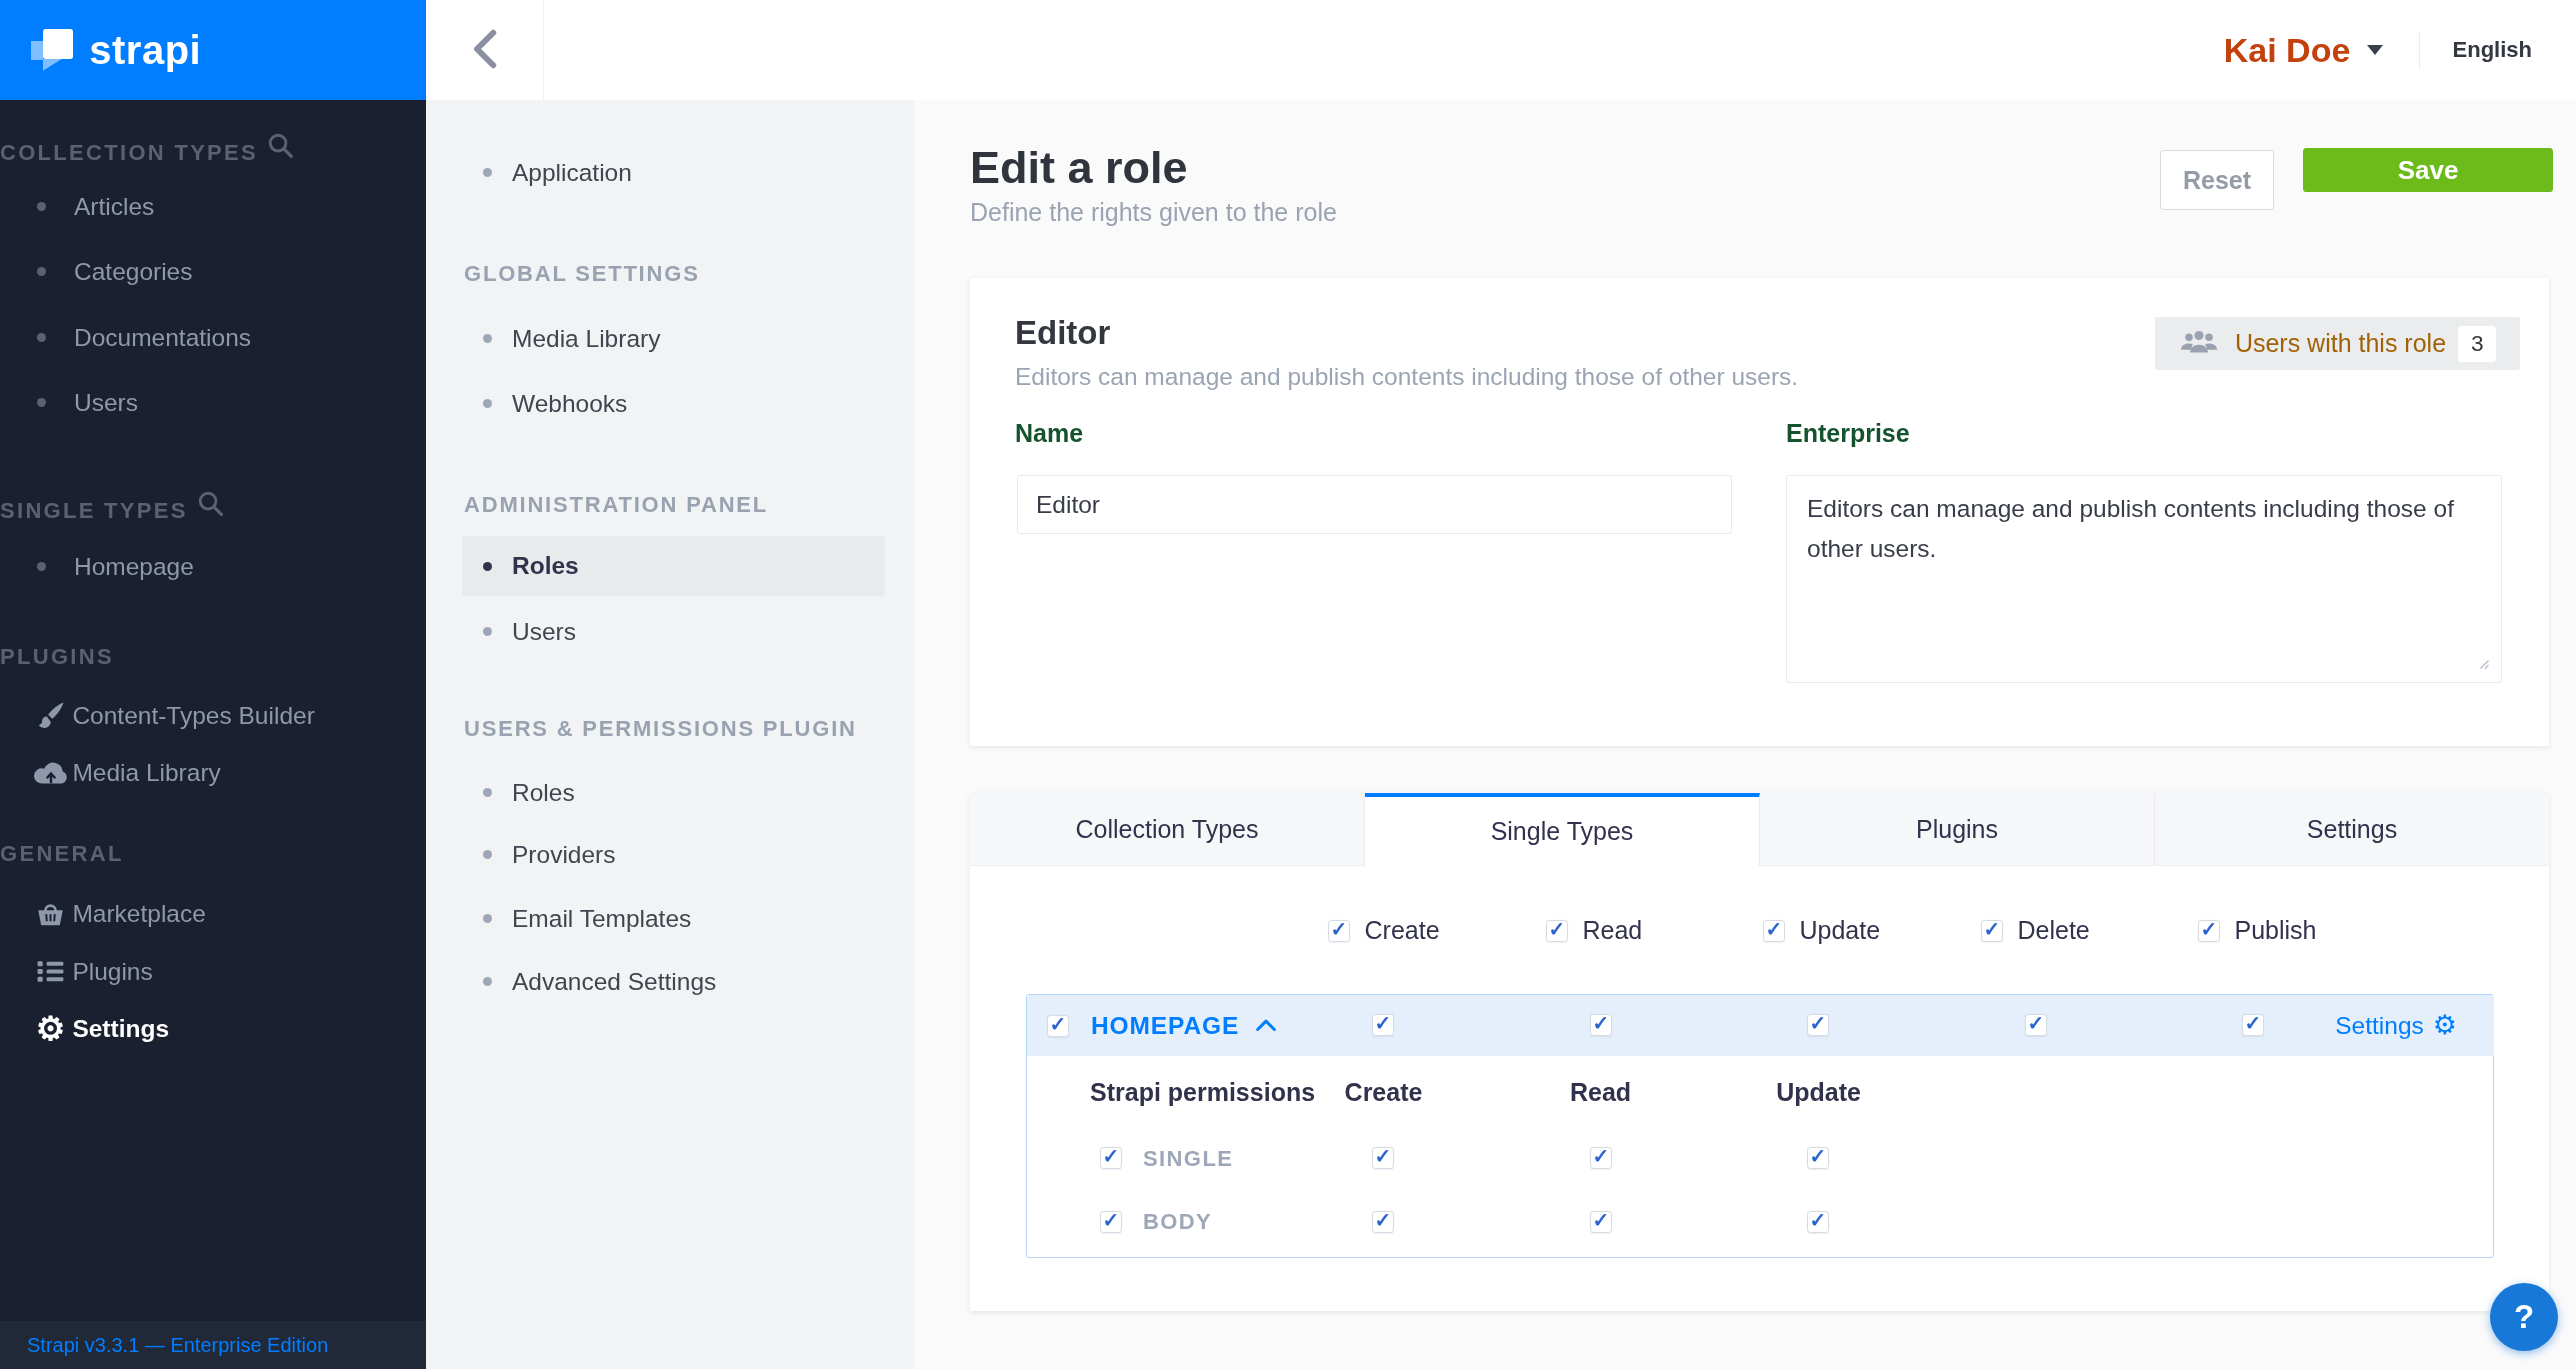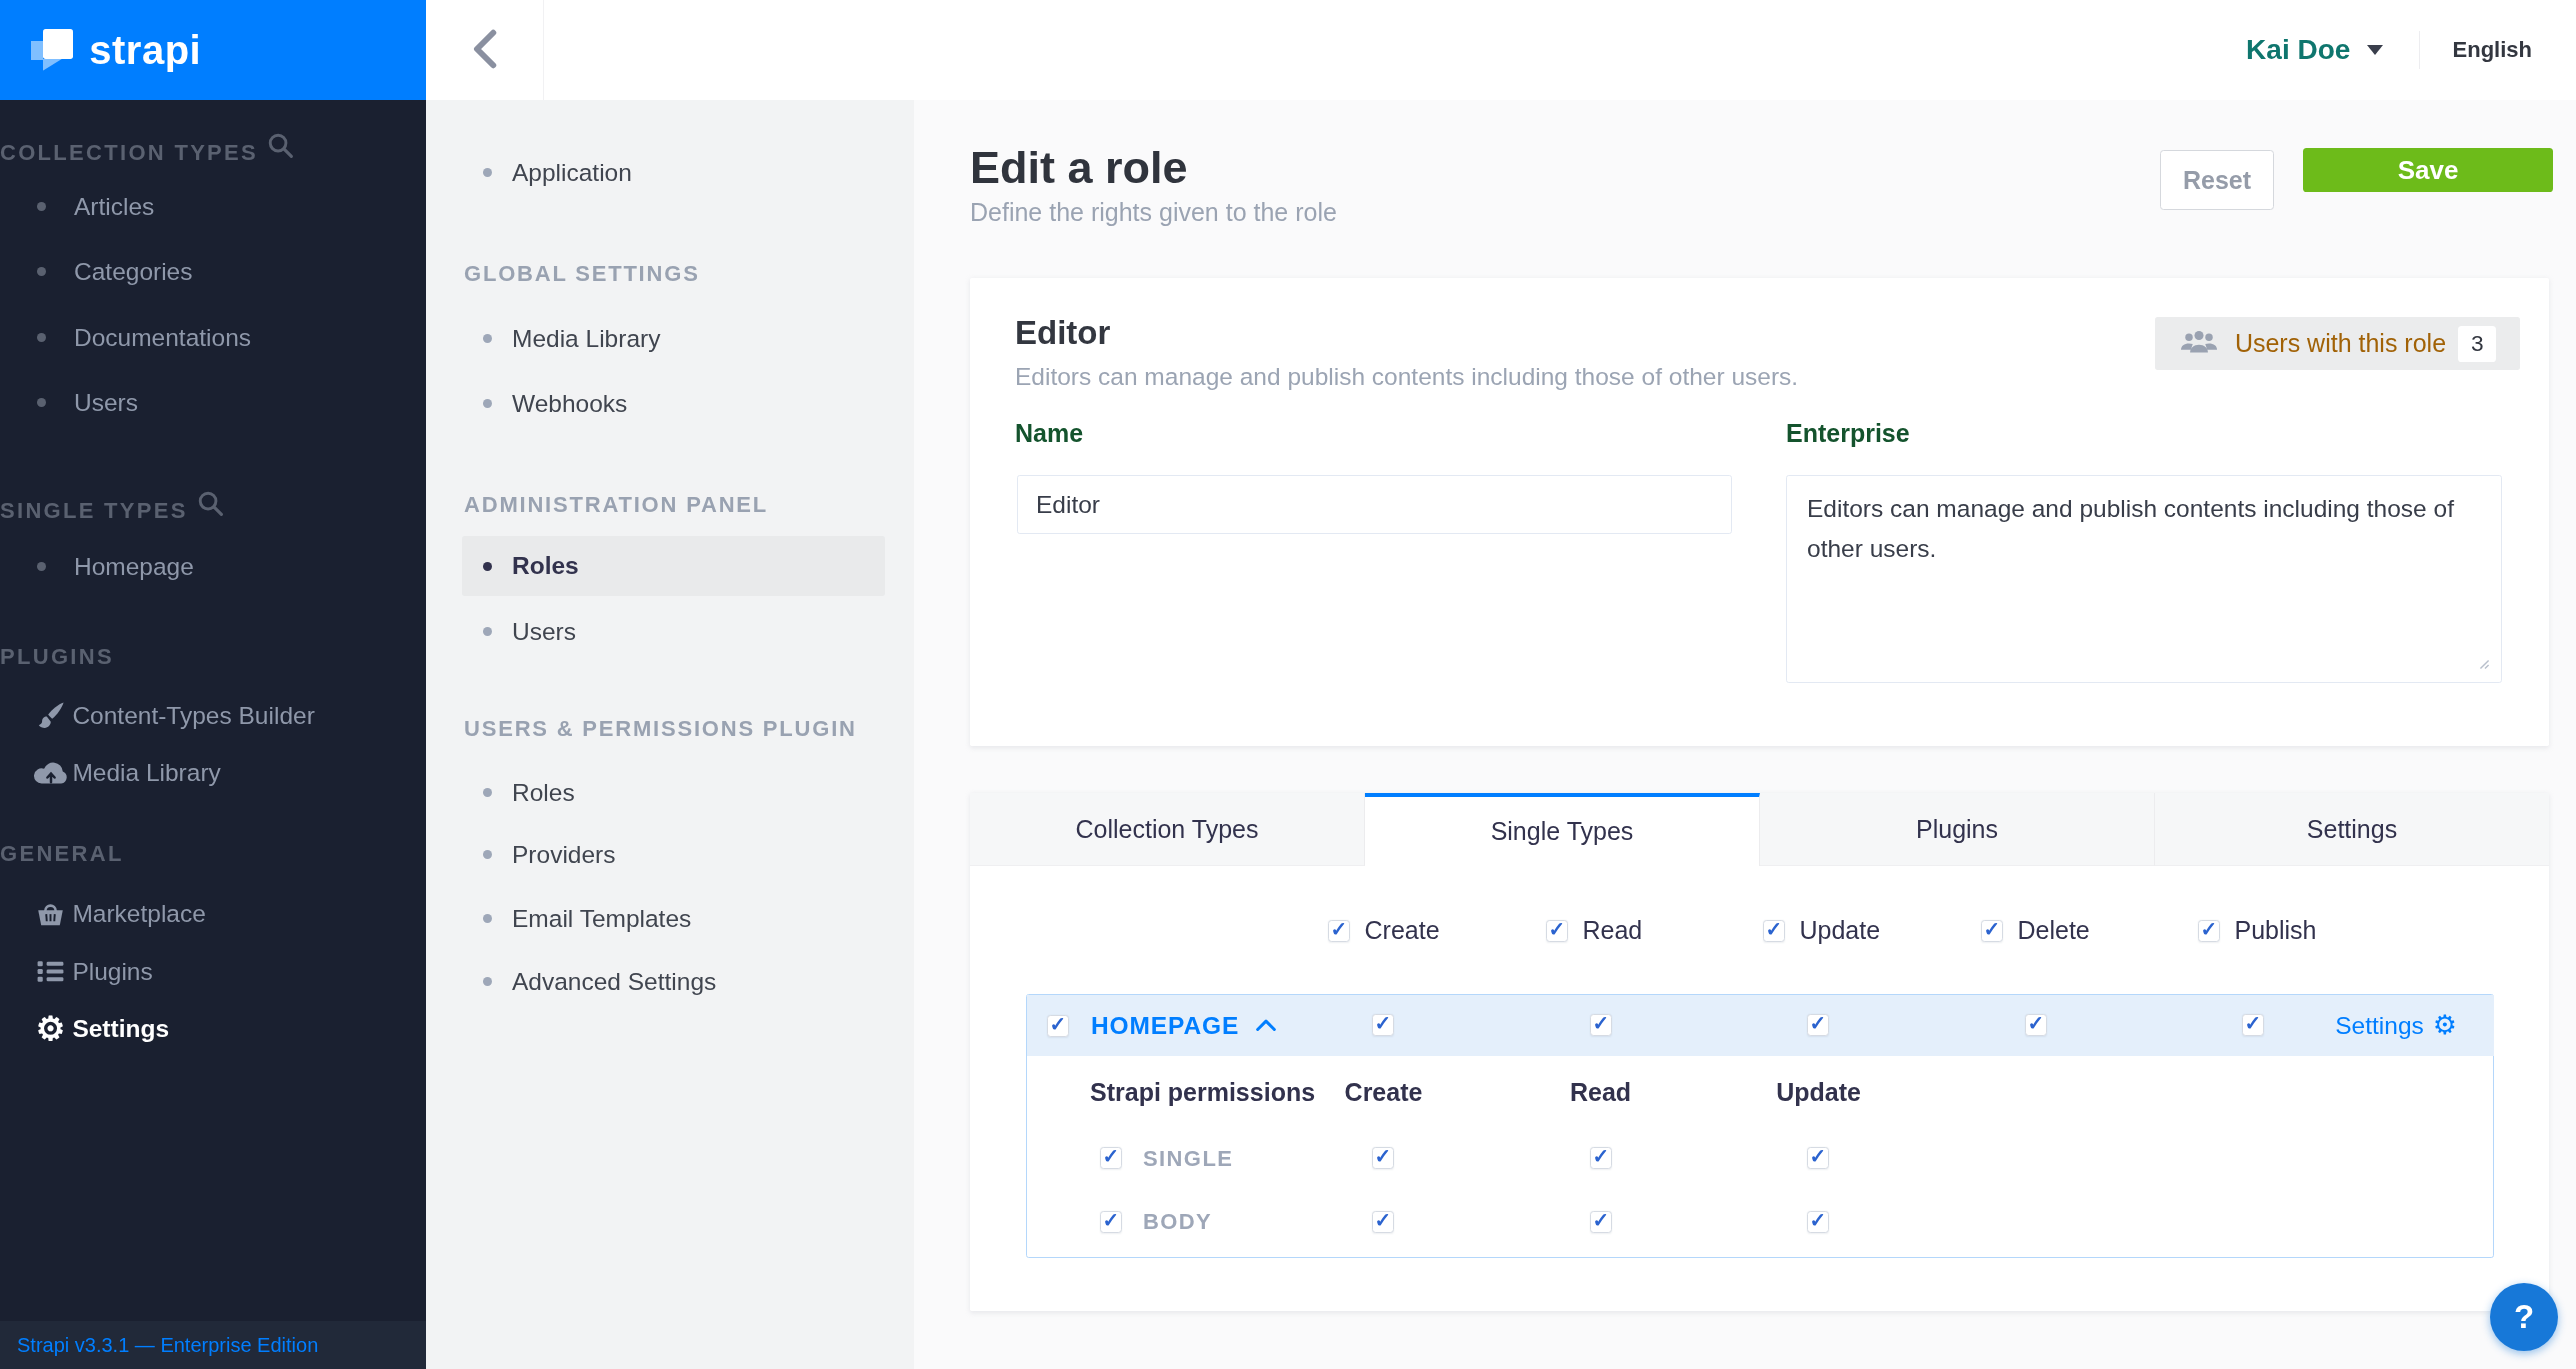--- a/index.html
+++ b/index.html
@@ -18,28 +18,28 @@
   .logo-mark .m2{position:absolute;left:0;top:11.8px;width:11.8px;height:19px;background:rgba(255,255,255,.5);}
   .logo-mark .m3{position:absolute;left:11.8px;top:30px;width:19px;height:11.8px;background:rgba(255,255,255,.5);clip-path:polygon(0 0,100% 0,0 100%);}
   .logo-text{color:#fff;font-size:40px;font-weight:bold;letter-spacing:0.5px;}
 
   .sn-row{position:absolute;left:27px;right:23.6px;height:27px;display:flex;align-items:center;}
   .sn-head{justify-content:space-between;font-size:22px;font-weight:bold;letter-spacing:2.3px;color:#5a6170;}
   .sn-item{font-size:24.5px;color:#8f98aa;cursor:pointer;}
   .sn-item .bullet{width:9px;height:9px;border-radius:50%;background:#5a6170;margin-left:10px;margin-right:28px;flex:none;}
   .sn-item .icn{width:40px;margin-left:3.6px;margin-right:1.8px;display:flex;justify-content:center;align-items:center;flex:none;}
   .sn-item.active-white{color:#ffffff;font-weight:bold;}
-  #sidebar-footer{left:0;top:1321px;width:426px;height:49px;background:#212939;display:flex;align-items:center;padding-left:17px;box-sizing:border-box;}
+  #sidebar-footer{left:0;top:1321px;width:426px;height:49px;background:#212939;display:flex;align-items:center;padding-left:27px;box-sizing:border-box;}
   #sidebar-footer span{color:#007eff;font-size:20px;}
 
   
   #top-header{left:426px;top:0;width:2150px;height:100px;background:#ffffff;}
   #back-block{left:0;top:0;width:118px;height:100px;border-right:0.9px solid #f1f1f3;display:flex;align-items:center;justify-content:center;cursor:pointer;box-sizing:border-box;background:#fff;}
   #user-area{right:0;top:0;height:100px;display:flex;align-items:center;padding-right:44px;}
-  #user-name{font-size:28px;font-weight:600;color:#0f766e;}
+  #user-name{font-size:34px;font-weight:600;color:#c2410c;}
   .caret-down{width:0;height:0;border-left:8.2px solid transparent;border-right:8.2px solid transparent;border-top:10px solid #3a3f4c;margin-left:16.3px;}
   .v-div{width:0.9px;height:38px;background:#ededf0;margin:0 33px 0 36px;}
   #language{font-size:22px;font-weight:bold;color:#333740;}
 
   
   #settings-nav{left:426px;top:100px;width:488px;height:1270px;background:#f2f3f4;}
   .nav2-head{position:absolute;left:38px;height:27px;display:flex;align-items:center;font-size:22px;font-weight:bold;letter-spacing:1.8px;color:#99a2b1;}
   .nav2-item{position:absolute;left:36px;height:27px;display:flex;align-items:center;font-size:24.5px;color:#40454f;cursor:pointer;}
   .nav2-item .bullet{width:9px;height:9px;border-radius:50%;background:#9ea7b8;margin-left:21px;margin-right:20px;flex:none;}
   .nav2-item.active{left:36px;width:423px;height:60px;background:#e9eaeb;border-radius:2.7px;font-weight:bold;color:#32324d;}

